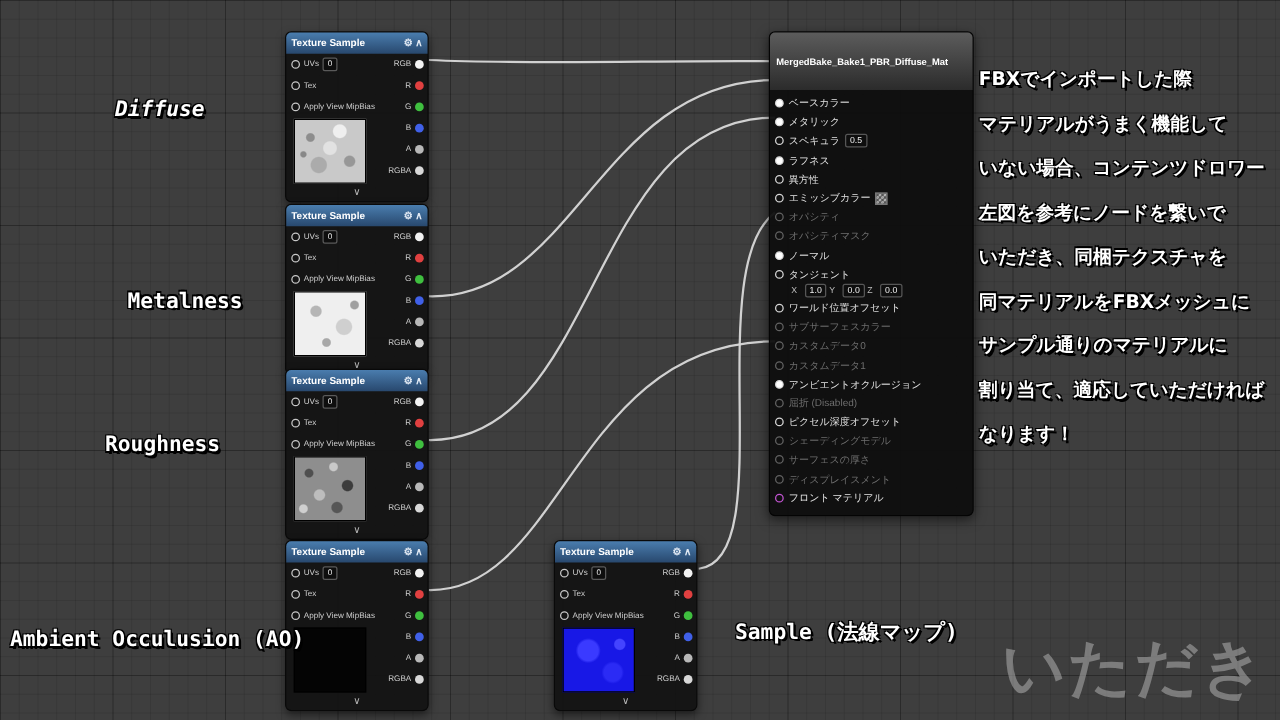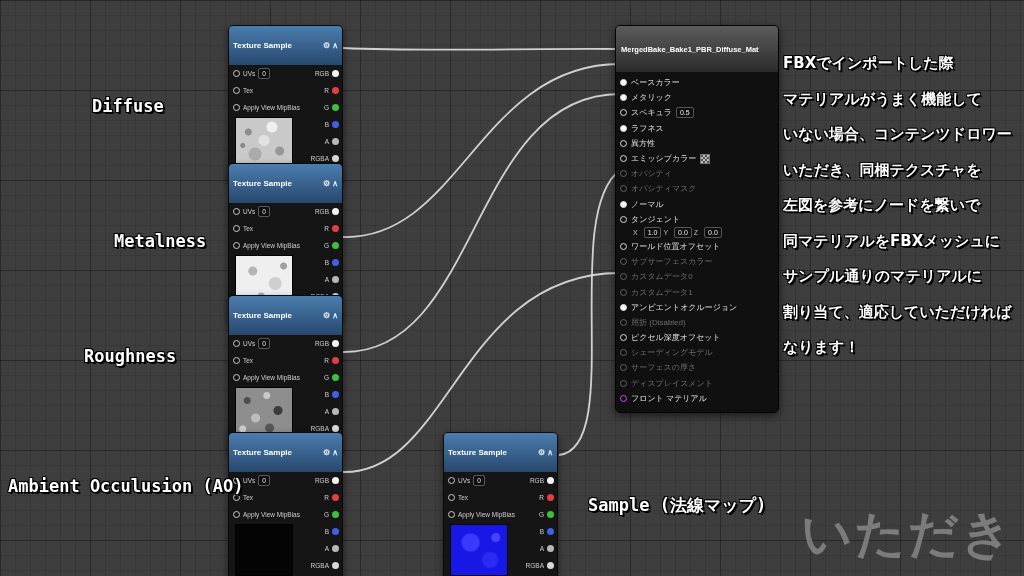--- a/index.html
+++ b/index.html
@@ -14,21 +14,21 @@
       linear-gradient(to bottom, rgba(0,0,0,0.10) 1px, transparent 1px);
     background-size:90px 90px,90px 90px,15px 15px,15px 15px;
   }
   .wires{position:absolute;left:0;top:0;pointer-events:none;}
   .wires path{fill:none;stroke:#d9d9d9;stroke-width:1.8;opacity:0.95;}
 
   
   .tex-node{position:absolute;width:113px;background:rgba(18,18,18,0.93);
     border:1px solid #090909;border-radius:5px;box-shadow:0 3px 7px rgba(0,0,0,0.5);}
   .tex-header{height:15px;background:linear-gradient(180deg,#4a7dae,#28486e);
-    border-radius:4px 4px 0 0;display:flex;align-items:center;padding:12px 4px;
+    border-radius:4px 4px 0 0;display:flex;align-items:center;padding:1px 4px;
     color:#fff;font-size:8px;font-weight:bold;}
   .tex-title{flex:1;white-space:nowrap;overflow:hidden;}
   .hdr-icon{font-size:8px;margin-left:2px;color:#e2eaf4;}
   .tex-body{position:relative;height:105px;}
   .tex-left{position:absolute;left:0;top:0;width:100%;}
   .in-row{display:flex;align-items:center;height:17px;padding-left:4px;
     color:#cfcfcf;font-size:6.5px;white-space:nowrap;}
   .pin-in{width:5px;height:5px;border:1px solid #c9c9c9;border-radius:50%;
     margin-right:3px;flex:none;box-sizing:content-box;}
   .val{margin-left:3px;background:#0e0e0e;border:1px solid #5a5a5a;border-radius:2px;
@@ -472,32 +472,32 @@
           <span class="pin-dot"></span>
           <span>ディスプレイスメント</span>
         </div>
         <div class="mat-pin-row">
           <span class="pin-dot" style="border-color:#c455d4"></span>
           <span>フロント マテリアル</span>
         </div>
       </div>
   </div>
 
-  <div class="graph-label" style="left:92px;top:96px;">Diffuse</div>
-  <div class="graph-label" style="left:84px;top:231px;padding-left:30px;">Metalness</div>
+  <div class="graph-label" style="left:92px;top:78px;font-style:italic;">Diffuse</div>
+  <div class="graph-label" style="left:72px;top:231px;padding-left:30px;">Metalness</div>
   <div class="graph-label" style="left:84px;top:346px;">Roughness</div>
-  <div class="graph-label" style="left:8px;top:476px;">Ambient Occulusion (AO)</div>
+  <div class="graph-label" style="left:8px;top:502px;">Ambient Occulusion (AO)</div>
   <div class="graph-label" style="left:588px;top:494px;">Sample (法線マップ)</div>
 
   <div class="note">
       <div>FBXでインポートした際</div>
       <div>マテリアルがうまく機能して</div>
       <div>いない場合、コンテンツドロワー</div>
+      <div>左図を参考にノードを繋いで</div>
       <div>いただき、同梱テクスチャを</div>
-      <div>左図を参考にノードを繋いで</div>
       <div>同マテリアルをFBXメッシュに</div>
       <div>サンプル通りのマテリアルに</div>
       <div>割り当て、適応していただければ</div>
       <div>なります！</div>
     </div>
 
   <div class="watermark">いただき</div>
 </div>
 
 </body></html>

